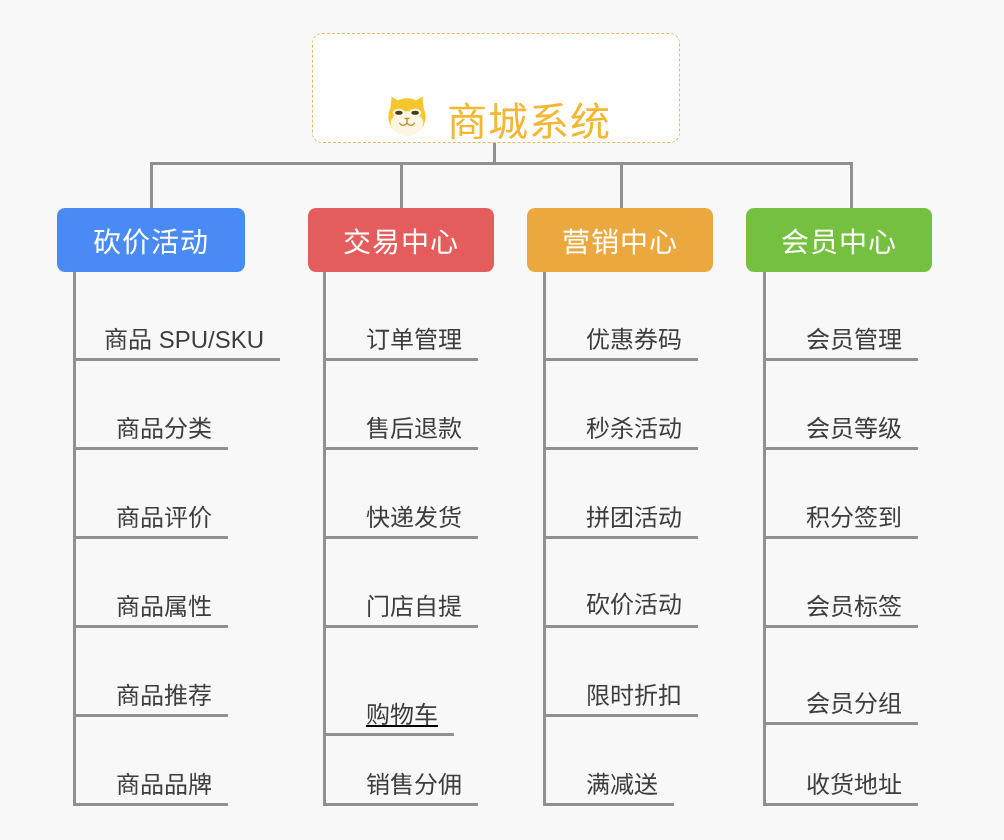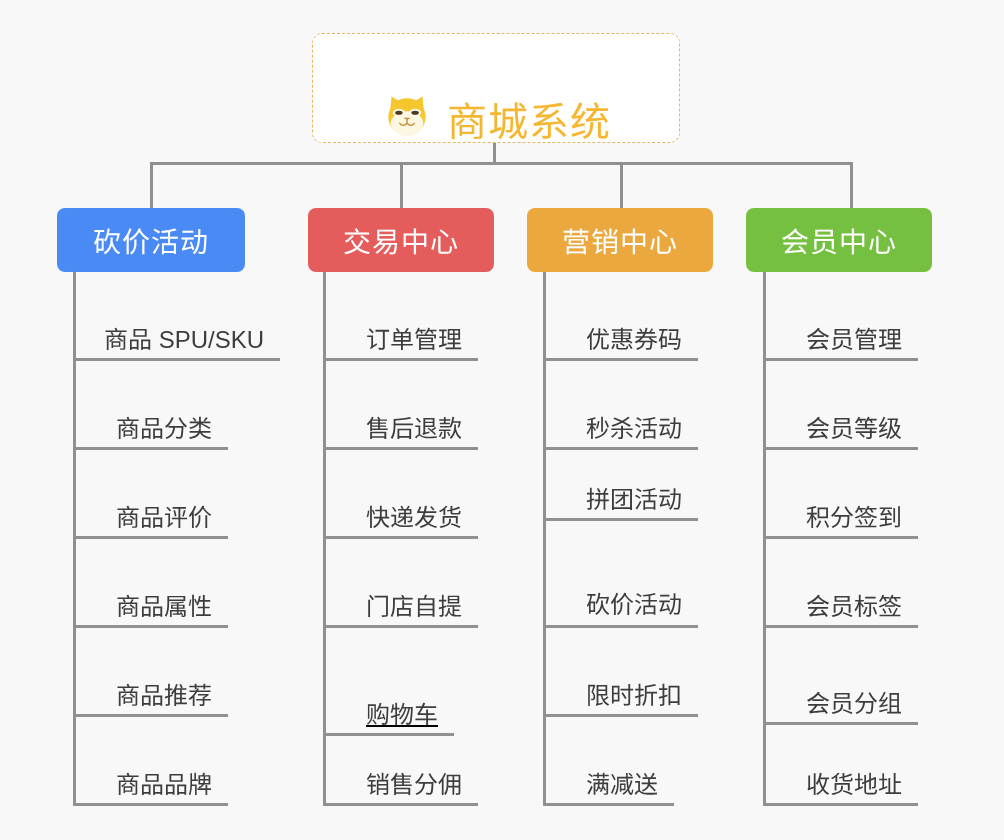--- a/index.html
+++ b/index.html
@@ -213,21 +213,21 @@
         <span>营销中心</span>
       </div>
       <div class="leaf-col" style="left: 543px; height: 534px; width: 260px;">
         <div class="leaf-spine" style="height: 534px;"></div>
         <div class="leaf-item" style="top: 0px; width: 155px;">
           <span class="leaf-label">优惠券码</span>
         </div>
         <div class="leaf-item" style="top: 89px; width: 155px;">
           <span class="leaf-label">秒杀活动</span>
         </div>
-        <div class="leaf-item" style="top: 160px; width: 155px;">
+        <div class="leaf-item" style="top: 178px; width: 155px;">
           <span class="leaf-label">拼团活动</span>
         </div>
         <div class="leaf-item" style="top: 267px; width: 155px; font-family: Liberation Mono, monospace;">
           <span class="leaf-label">砍价活动</span>
         </div>
         <div class="leaf-item" style="top: 356px; width: 155px;">
           <span class="leaf-label">限时折扣</span>
         </div>
         <div class="leaf-item" style="top: 445px; width: 131px;">
           <span class="leaf-label">满减送</span>

